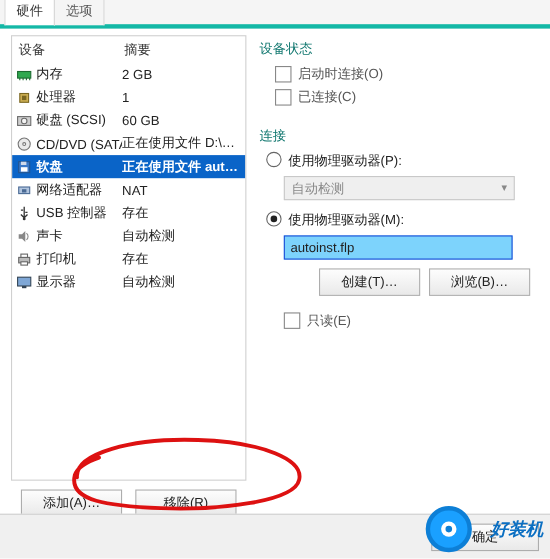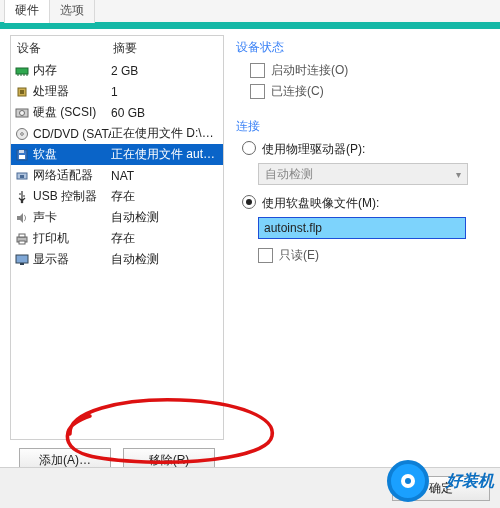--- a/index.html
+++ b/index.html
@@ -1,38 +1,38 @@
 <!DOCTYPE html>
 <html><head>
 <meta charset="utf-8">
 <style>
   html,body{margin:0;padding:0;font-family:"Microsoft YaHei","Segoe UI",Tahoma,sans-serif;font-size:12px;background:#fff;color:#222;}
   .wrap{width:500px;height:508px;position:relative;background:#fff;overflow:hidden;}
   
-  .tabs{display:flex;align-items:flex-end;height:22px;border-bottom:7px solid #14b8a6;padding-left:4px;background:#f5f5f5;}
+  .tabs{display:flex;align-items:flex-end;height:22px;border-bottom:4px solid #14b8a6;padding-left:4px;background:#f5f5f5;}
   .tab{padding:3px 10px 4px 10px;border:1px solid #d9d9d9;border-bottom:none;background:#fff;margin-right:-1px;font-size:12px;color:#333;position:relative;top:1px;}
   .tab.inactive{background:#f5f5f5;color:#555;}
   
   .content{display:flex;gap:10px;padding:6px 10px 0 10px;height:438px;}
   .panel-left{width:214px;display:flex;flex-direction:column;}
   .device-box{flex:1;border:1px solid #d0d0d0;background:#fff;overflow:hidden;}
   .dev-head{display:flex;padding:4px 6px 3px 6px;color:#333;font-size:12px;}
   .dev-head .c1{flex:0 0 96px;}
   .dev-head .c2{flex:1;}
   .dev-row{display:flex;align-items:center;padding:2px 4px;font-size:12px;}
   .dev-row .ico{width:14px;height:14px;margin-right:4px;flex:0 0 14px;}
   .dev-row .c1{flex:0 0 78px;color:#222;white-space:nowrap;overflow:hidden;}
   .dev-row .c2{flex:1;color:#222;white-space:nowrap;overflow:hidden;text-overflow:ellipsis;}
   .dev-row.sel{background:#0a64c8;color:#fff;}
-  .dev-row.sel .c1,.dev-row.sel .c2{color:#fff;}
+  .dev-row.sel .c1,.dev-row.sel .c2{color:#fff;font-weight:bold;}
   .btn-row-bottom{display:flex;justify-content:center;gap:12px;padding:8px 0 0 0;}
   .btn{min-width:70px;padding:3px 10px;background:linear-gradient(#fdfdfd,#e9e9e9);border:1px solid #adadad;font-size:12px;text-align:center;cursor:default;}
   
   .panel-right{flex:1;padding-top:4px;}
-  .grp-title{color:#3b82f6;margin-bottom:6px;padding-left:2px;}
+  .grp-title{color:#0f766e;margin-bottom:6px;padding-left:2px;}
   .chk-row{display:flex;align-items:center;margin:4px 0 4px 16px;font-size:12px;color:#555;}
   .chk{width:13px;height:13px;border:1px solid #888;margin-right:6px;background:#fff;}
   .divider{height:14px;}
   .radio-row{display:flex;align-items:flex-start;margin:5px 0 5px 8px;font-size:12px;}
   .radio{width:12px;height:12px;border:1px solid #666;border-radius:50%;margin-right:6px;background:#fff;display:flex;align-items:center;justify-content:center;}
   .radio .dot{width:6px;height:6px;border-radius:50%;background:#222;}
   .combo{margin:4px 0 10px 24px;width:196px;height:20px;border:1px solid #c8c8c8;background:#efefef;color:#888;display:flex;align-items:center;justify-content:space-between;padding:0 6px;font-size:12px;}
   .combo .arrow{font-size:10px;color:#888;}
   .textfield{margin:4px 0 8px 24px;width:196px;height:20px;border:1px solid #1d4ed8;background:#7dd3fc;display:flex;align-items:center;padding:0 5px;font-size:12px;}
   .file-btns{display:flex;justify-content:flex-end;gap:8px;margin:0 0 14px 0;padding-right:8px;}
@@ -201,24 +201,28 @@
       </div>
       <div class="combo">
         <span>自动检测</span>
         <span class="arrow">▾</span>
       </div>
 
       <div class="radio-row">
         <div class="radio">
             <div class="dot"></div>
           </div>
-        <span>使用软盘映像文件(M):</span>
+        <span>使用物理驱动器(M):</span>
       </div>
       <div class="textfield">
         <span>autoinst.flp</span>
+      </div>
+      <div class="file-btns">
+        <div class="btn">创建(T)…</div>
+        <div class="btn">浏览(B)…</div>
       </div>
 
       <div class="chk-row" style="margin-left:24px;">
         <div class="chk"></div>
         <span>只读(E)</span>
       </div>
     </div>
   </div>
 
   <div class="footer">

